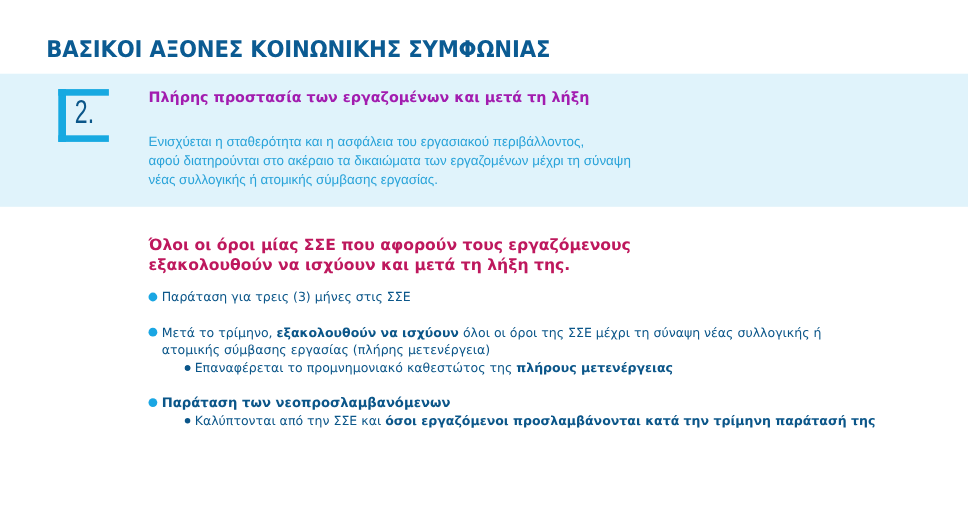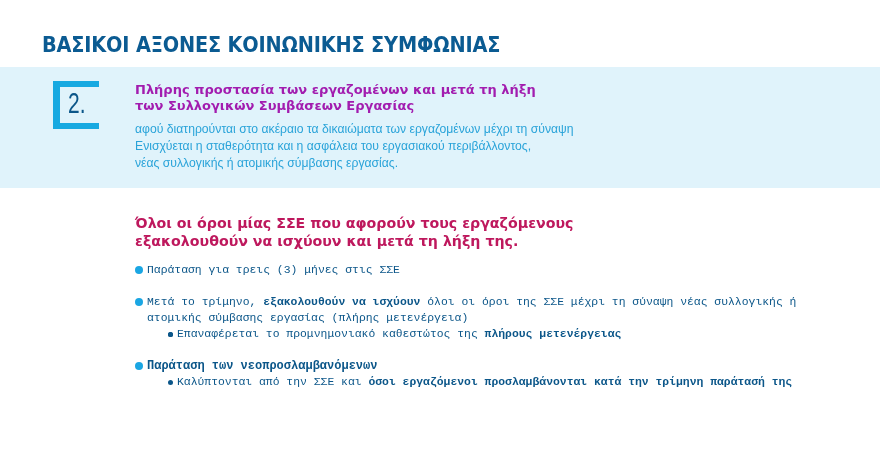--- a/index.html
+++ b/index.html
@@ -35,21 +35,21 @@
   .band-body {
     position:absolute; left:135px; top:121px; width:620px;
     font-size:12.2px; line-height:17px; color:#29a3d9;
     font-family:"Liberation Sans", sans-serif;
   }
   .lead {
     position:absolute; left:135px; top:214px; width:560px;
     font-weight:bold; font-size:14.2px; line-height:18px; color:#be185d;
   }
   .list { position:absolute; left:135px; top:262px; width:740px; font-size:11.4px; line-height:16px; color:#0b5689; }
-  .item { position:relative; padding-left:12px;font-family:Liberation Mono, monospace; }
+  .item { position:relative; padding-left:12px; }
   .item .dot {
     position:absolute; left:0; top:4px; width:8px; height:8px; border-radius:50%; background:#1aa6e3;
   }
   .sub { position:relative; padding-left:42px; }
   .sub .sdot {
     position:absolute; left:33px; top:6px; width:5px; height:5px; border-radius:50%; background:#0b5689;
   }
   .b { font-weight:bold; }
   .item1 { margin-top:0; }
   .item2 { margin-top:16px; }
@@ -65,26 +65,25 @@
 
 <div class="num-box">
   <div class="bracket-left"></div>
   <div class="bracket-top"></div>
   <div class="bracket-bot"></div>
   <div class="num">2.</div>
 </div>
 
 <div class="band-head">
   <div>Πλήρης προστασία των εργαζομένων και μετά τη λήξη</div>
-  <div>των Συλλογικών Συμβάσεων Εργασίας</div>
 </div>
 
 <div class="band-body">
+  <div>Ενισχύεται η σταθερότητα και η ασφάλεια του εργασιακού περιβάλλοντος,</div>
   <div>αφού διατηρούνται στο ακέραιο τα δικαιώματα των εργαζομένων μέχρι τη σύναψη</div>
-  <div>Ενισχύεται η σταθερότητα και η ασφάλεια του εργασιακού περιβάλλοντος,</div>
   <div>νέας συλλογικής ή ατομικής σύμβασης εργασίας.</div>
 </div>
 
 <div class="lead">
   <div>Όλοι οι όροι μίας ΣΣΕ που αφορούν τους εργαζόμενους</div>
   <div>εξακολουθούν να ισχύουν και μετά τη λήξη της.</div>
 </div>
 
 <div class="list">
   <div class="item item1">

